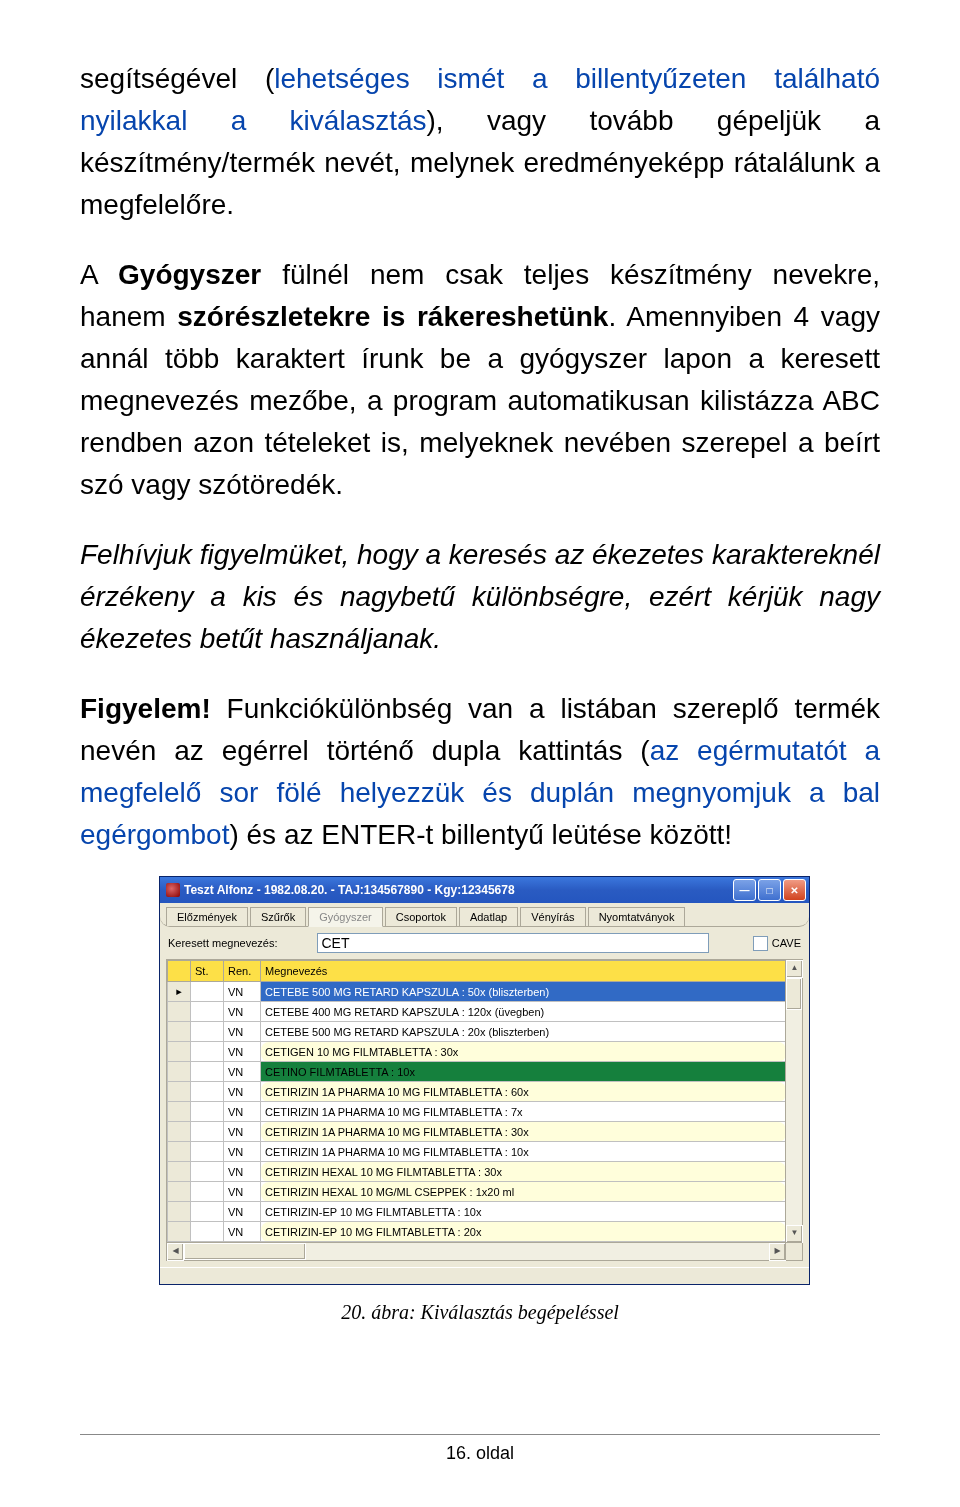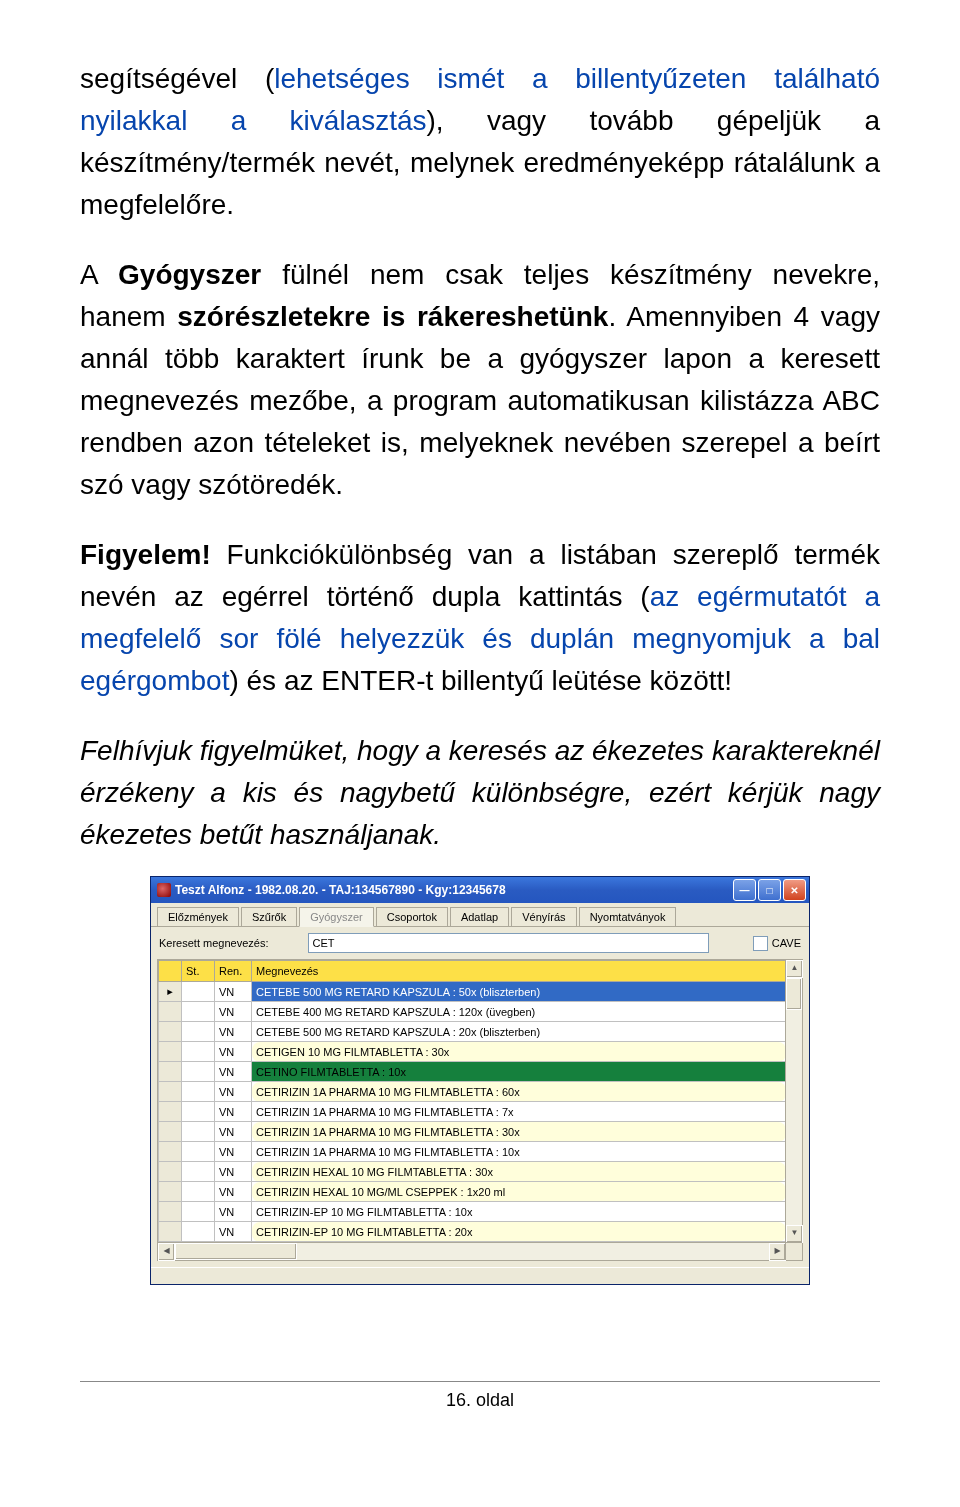--- a/index.html
+++ b/index.html
@@ -23,20 +23,21 @@
   .bold { font-weight: bold; }
   .italic { font-style: italic; }
   .screenshot-container {
     margin: 10px auto 16px auto;
     width: 660px;
   }
   .win-window {
     border: 1px solid #0A246A;
     background: #ECE9D8;
     font-family: Tahoma, sans-serif;
+    margin-left: 9px;
   }
   .win-titlebar {
     display: flex;
     align-items: center;
     height: 26px;
     background: linear-gradient(to bottom, #3B77DD 0%, #2A5BC2 50%, #2456BF 100%);
     color: #fff;
     font-size: 12px;
     font-weight: bold;
     padding: 0 3px 0 6px;
@@ -54,20 +55,21 @@
   .win-btn.close {
     background: linear-gradient(to bottom, #F09B84, #D1431F);
   }
   .tabstrip {
     display: flex;
     align-items: flex-end;
     background: #ECE9D8;
     padding: 4px 6px 0 6px;
     border-bottom: 1px solid #ACA899;
     font-size: 11px;
+    border-radius: 10px;
   }
   .tab {
     padding: 3px 10px 3px 10px;
     border: 1px solid #ACA899;
     border-bottom: none;
     background: #ECE9D8;
     margin-right: 2px;
     color: #000;
     position: relative;
   }
@@ -84,21 +86,21 @@
     font-size: 11px;
     background: #ECE9D8;
     gap: 32px;
   }
   .searchbar label { margin-right: 8px; }
   .searchbar input[type=text] {
     flex: 1;
     height: 18px;
     border: 1px solid #7F9DB9;
     padding: 0 3px;
-    font-size: 11px;
+    font-size: 14px;
     background: #fff;
   }
   .cave-box {
     display: flex; align-items: center; gap: 4px; margin-left: 12px;
   }
   .cave-box .chk {
     width: 13px; height: 13px; border: 1px solid #7F9DB9; background: #fff;
   }
   .grid-wrap {
     margin: 0 6px 6px 6px;
@@ -197,25 +199,25 @@
 <div class="page">
 
   <p class="body-text">
     <span>segítségével (</span><span class="link">lehetséges ismét a billentyűzeten található nyilakkal a kiválasztás</span><span>), vagy tovább gépeljük a készítmény/termék nevét, melynek eredményeképp rátalálunk a megfelelőre.</span>
   </p>
 
   <p class="body-text">
     <span>A </span><span class="bold">Gyógyszer</span><span> fülnél nem csak teljes készítmény nevekre, hanem </span><span class="bold">szórészletekre is rákereshetünk</span><span>. Amennyiben 4 vagy annál több karaktert írunk be a gyógyszer lapon a keresett megnevezés mezőbe, a program automatikusan kilistázza ABC rendben azon tételeket is, melyeknek nevében szerepel a beírt szó vagy szótöredék.</span>
   </p>
 
+  <p class="body-text italic">Felhívjuk figyelmüket, hogy a keresés az ékezetes karaktereknél érzékeny a kis és nagybetű különbségre, ezért kérjük nagy ékezetes betűt használjanak.</p>
+
   <p class="body-text">
     <span class="bold">Figyelem!</span><span> Funkciókülönbség van a listában szereplő termék nevén az egérrel történő dupla kattintás (</span><span class="link">az egérmutatót a megfelelő sor fölé helyezzük és duplán megnyomjuk a bal egérgombot</span><span>) és az ENTER-t billentyű leütése között!</span>
   </p>
-
-  <p class="body-text italic">Felhívjuk figyelmüket, hogy a keresés az ékezetes karaktereknél érzékeny a kis és nagybetű különbségre, ezért kérjük nagy ékezetes betűt használjanak.</p>
 
   <div class="screenshot-container">
     <div class="win-window">
       <div class="win-titlebar">
         <div class="app-icon"></div>
         <span class="title-text">Teszt Alfonz - 1982.08.20. - TAJ:134567890 - Kgy:12345678</span>
         <div class="icon-set">
           <div class="win-btn">
               <span>—</span>
             </div>
@@ -351,18 +353,19 @@
           </div>
           <div class="arrow">▶</div>
         </div>
         <div class="hscroll-corner"></div>
       </div>
 
       <div class="statusbar"></div>
     </div>
   </div>
 
+  <div class="caption">20. ábra: Kiválasztás begépeléssel</div>
 
 
 </div>
 
 <div class="footer-line"></div>
 <div class="footer-text">16. oldal</div>
 
 </body></html>

